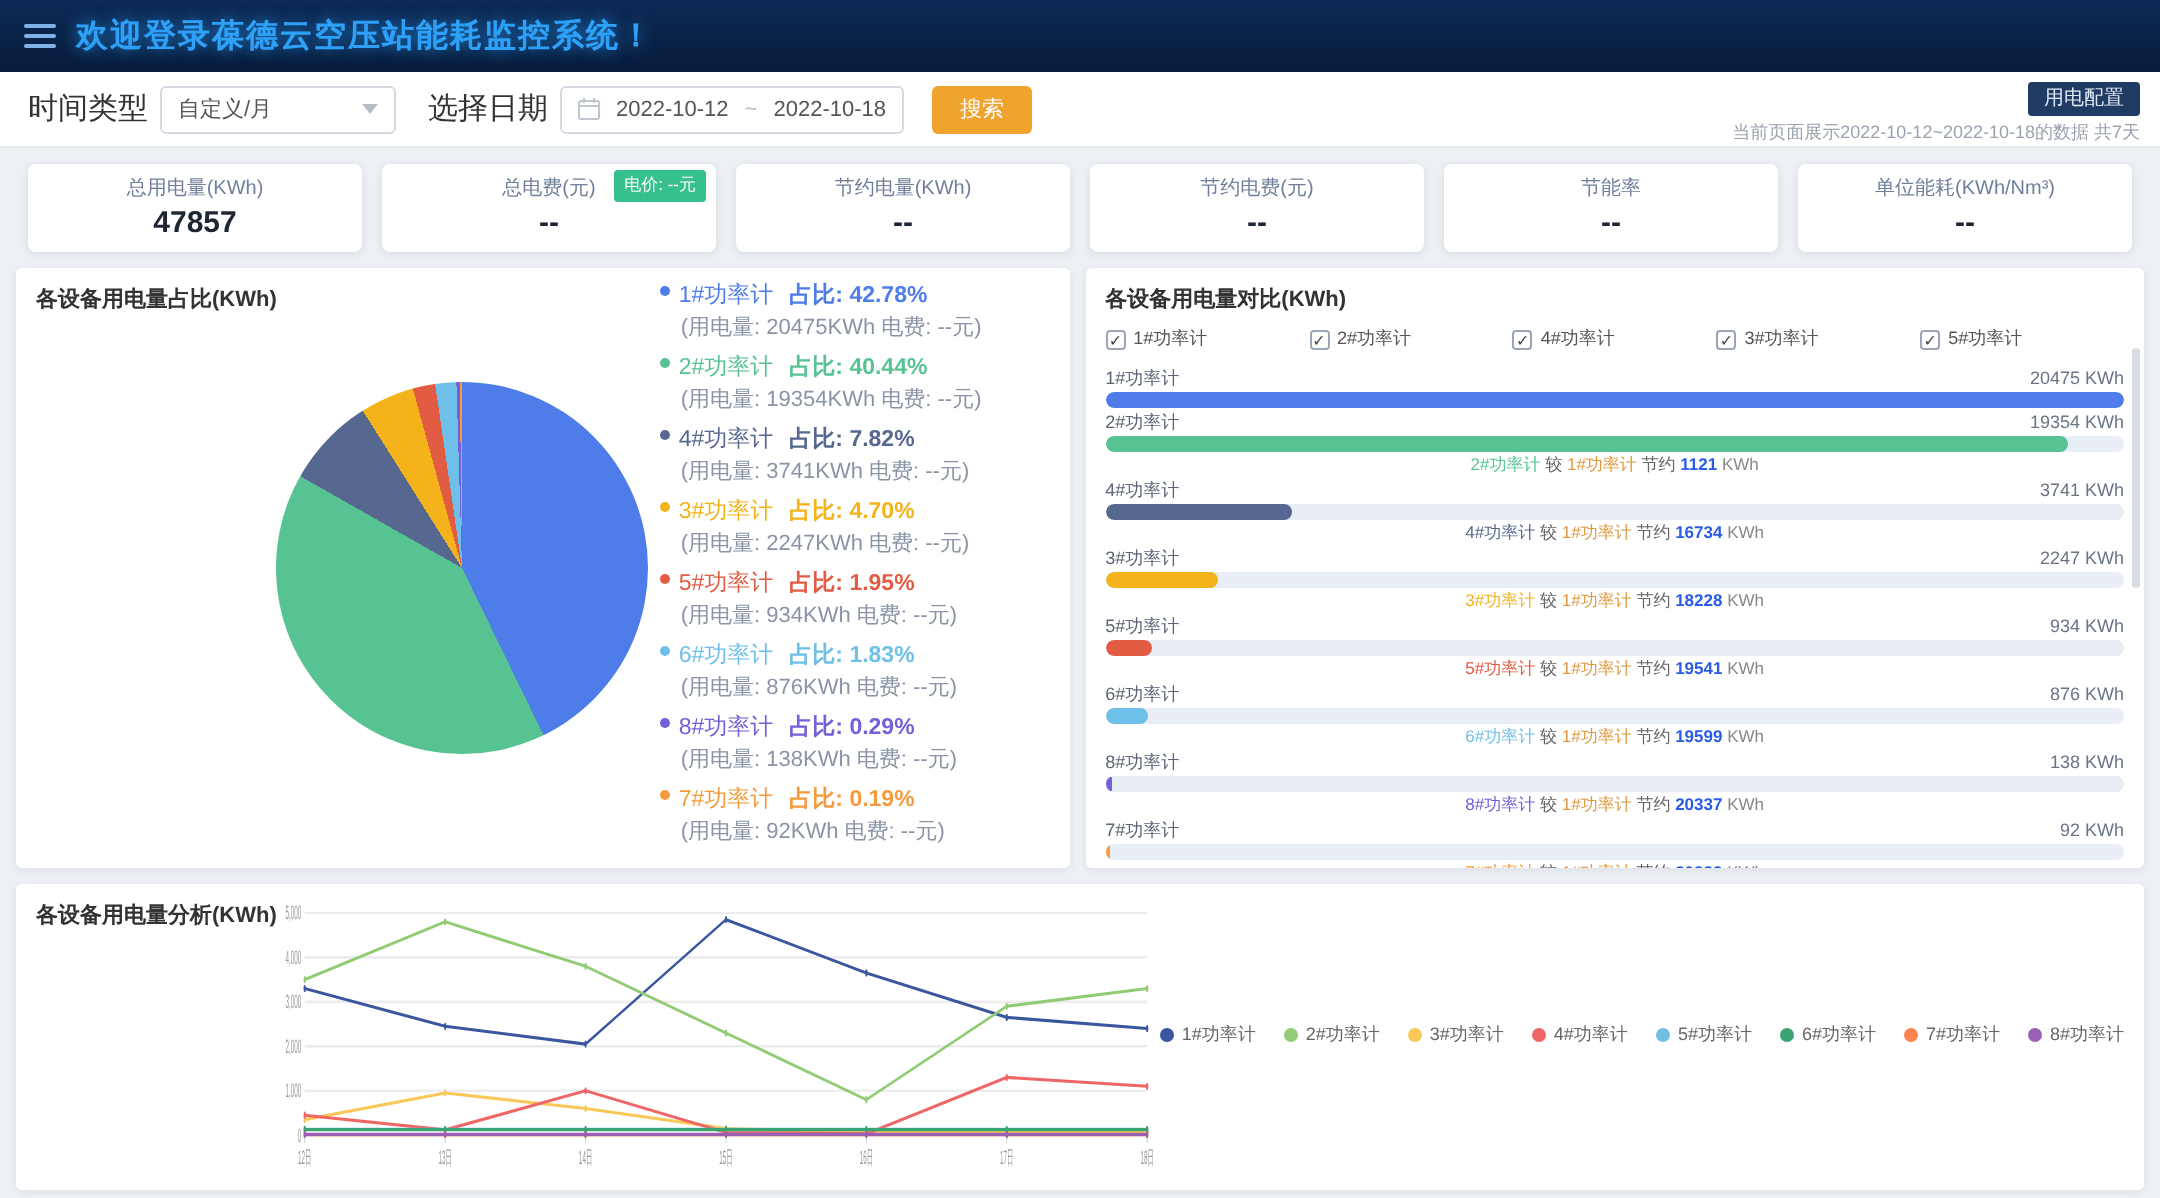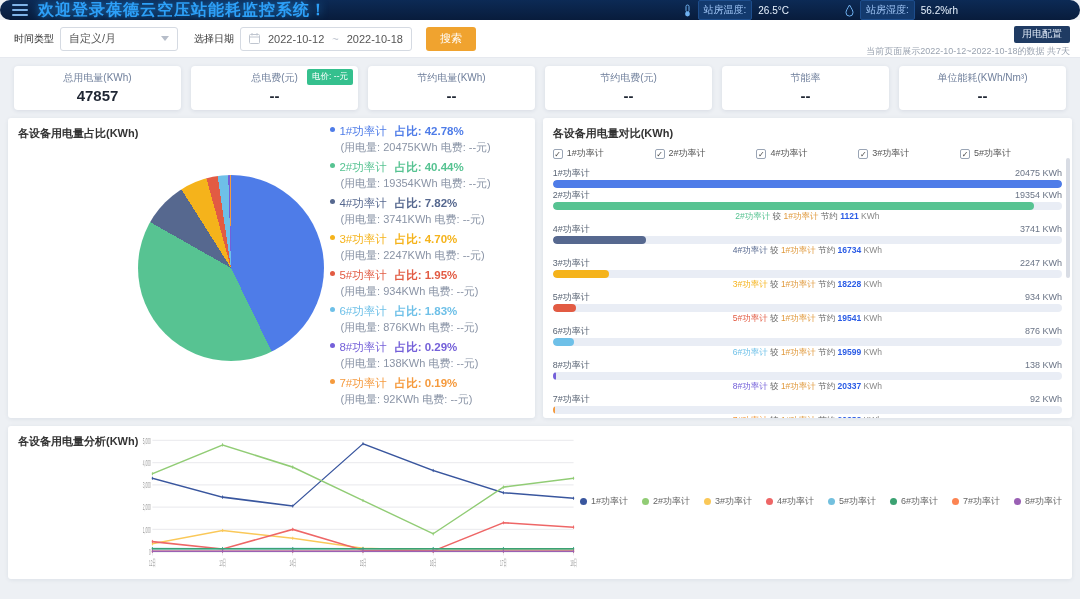--- a/index.html
+++ b/index.html
@@ -1,33 +1,33 @@
 <!DOCTYPE html>
 <html><head>
 <meta charset="utf-8">
 <style>
   * { margin:0; padding:0; box-sizing:border-box; }
   html,body { width:1080px; height:599px; overflow:hidden;
     font-family:"Liberation Sans","DejaVu Sans",sans-serif; background:#edf0f4; }
 
   
-  .hdr { height:20px; background:linear-gradient(180deg,#0c2a55 0%,#081c3c 100%);
-    display:flex; align-items:center; padding:0 12px;border-radius:19px; }
+  .hdr { height:36px; background:linear-gradient(180deg,#0c2a55 0%,#081c3c 100%);
+    display:flex; align-items:center; padding:0 12px; }
   .burger { width:16px; height:12px; display:flex; flex-direction:column; justify-content:space-between; margin-right:10px; cursor:pointer;}
   .burger i { display:block; height:2px; background:#7fb3e8; border-radius:1px;}
   .hdr h1 { font-size:16px; font-weight:bold; color:#2da0f8; text-shadow:0 0 8px rgba(45,160,248,.75); letter-spacing:1px;}
   .hdr-right { margin-left:auto; display:flex; gap:56px; margin-right:110px;}
   .ind { display:flex; align-items:center; gap:6px; font-size:10px; color:#cfe3ff;}
   .ind .tag { background:#133a6e; border:1px solid #1d4d8c; border-radius:2px; padding:2px 5px; color:#9fc5f5;}
   .ind .val { color:#e8f3ff; }
   .ind svg { display:block; }
 
   
   .fbar { background:#fff; height:38px; display:flex; align-items:center; padding:0 14px; position:relative; border-bottom:1px solid #e6e9ef;}
-  .flabel { font-size:10px; color:#333; margin-right:6px;}
+  .flabel { font-size:15px; color:#333; margin-right:6px;}
   .sel { width:118px; height:24px; border:1px solid #d5dae2; border-radius:3px; display:flex; align-items:center; padding:0 8px; font-size:11px; color:#555; margin-right:16px; cursor:pointer; background:#fff;}
   .sel .caret { margin-left:auto; width:0; height:0; border-left:4px solid transparent; border-right:4px solid transparent; border-top:5px solid #b6bdc9;}
   .drange { height:24px; border:1px solid #d5dae2; border-radius:3px; display:flex; align-items:center; padding:0 8px; font-size:11px; color:#555; gap:8px; margin-right:14px; background:#fff; cursor:pointer;}
   .btn-search { background:#f0a32f; color:#fff; font-size:11px; border:none; border-radius:3px; height:24px; padding:0 14px; cursor:pointer;}
   .fbar-right { position:absolute; right:10px; top:3px; text-align:right;}
   .btn-cfg { background:#1f3b63; color:#dfe9f7; font-size:10px; border:none; border-radius:2px; height:17px; padding:0 8px; cursor:pointer;}
   .range-note { font-size:9px; color:#9aa3b0; margin-top:2px;}
 
   
   .stats { display:flex; gap:10px; padding:8px 14px;}
@@ -76,37 +76,20 @@
 </head>
 <body>
 
 <div class="hdr">
   <span class="burger">
       <i></i>
       <i></i>
       <i></i>
     </span>
   <h1>欢迎登录葆德云空压站能耗监控系统！</h1>
-  <div class="hdr-right">
-    <div class="ind">
-      <svg width="9" height="13" viewBox="0 0 9 13">
-          <rect x="3" y="1" width="3" height="7" rx="1.5" fill="none" stroke="#6fb1f0"></rect>
-          <circle cx="4.5" cy="10" r="2.4" fill="#6fb1f0"></circle>
-        </svg>
-      <span class="tag">站房温度:</span>
-      <span class="val">26.5°C</span>
-    </div>
-    <div class="ind">
-      <svg width="9" height="13" viewBox="0 0 9 13">
-          <path d="M4.5 1 C6.5 4.5 8 6.5 8 8.6 A3.5 3.5 0 0 1 1 8.6 C1 6.5 2.5 4.5 4.5 1 Z" fill="none" stroke="#6fb1f0"></path>
-        </svg>
-      <span class="tag">站房湿度:</span>
-      <span class="val">56.2%rh</span>
-    </div>
-  </div>
 </div>
 
 <div class="fbar">
   <span class="flabel">时间类型</span>
   <div class="sel">
     <span>自定义/月</span>
     <span class="caret"></span>
   </div>
   <span class="flabel">选择日期</span>
   <div class="drange">

